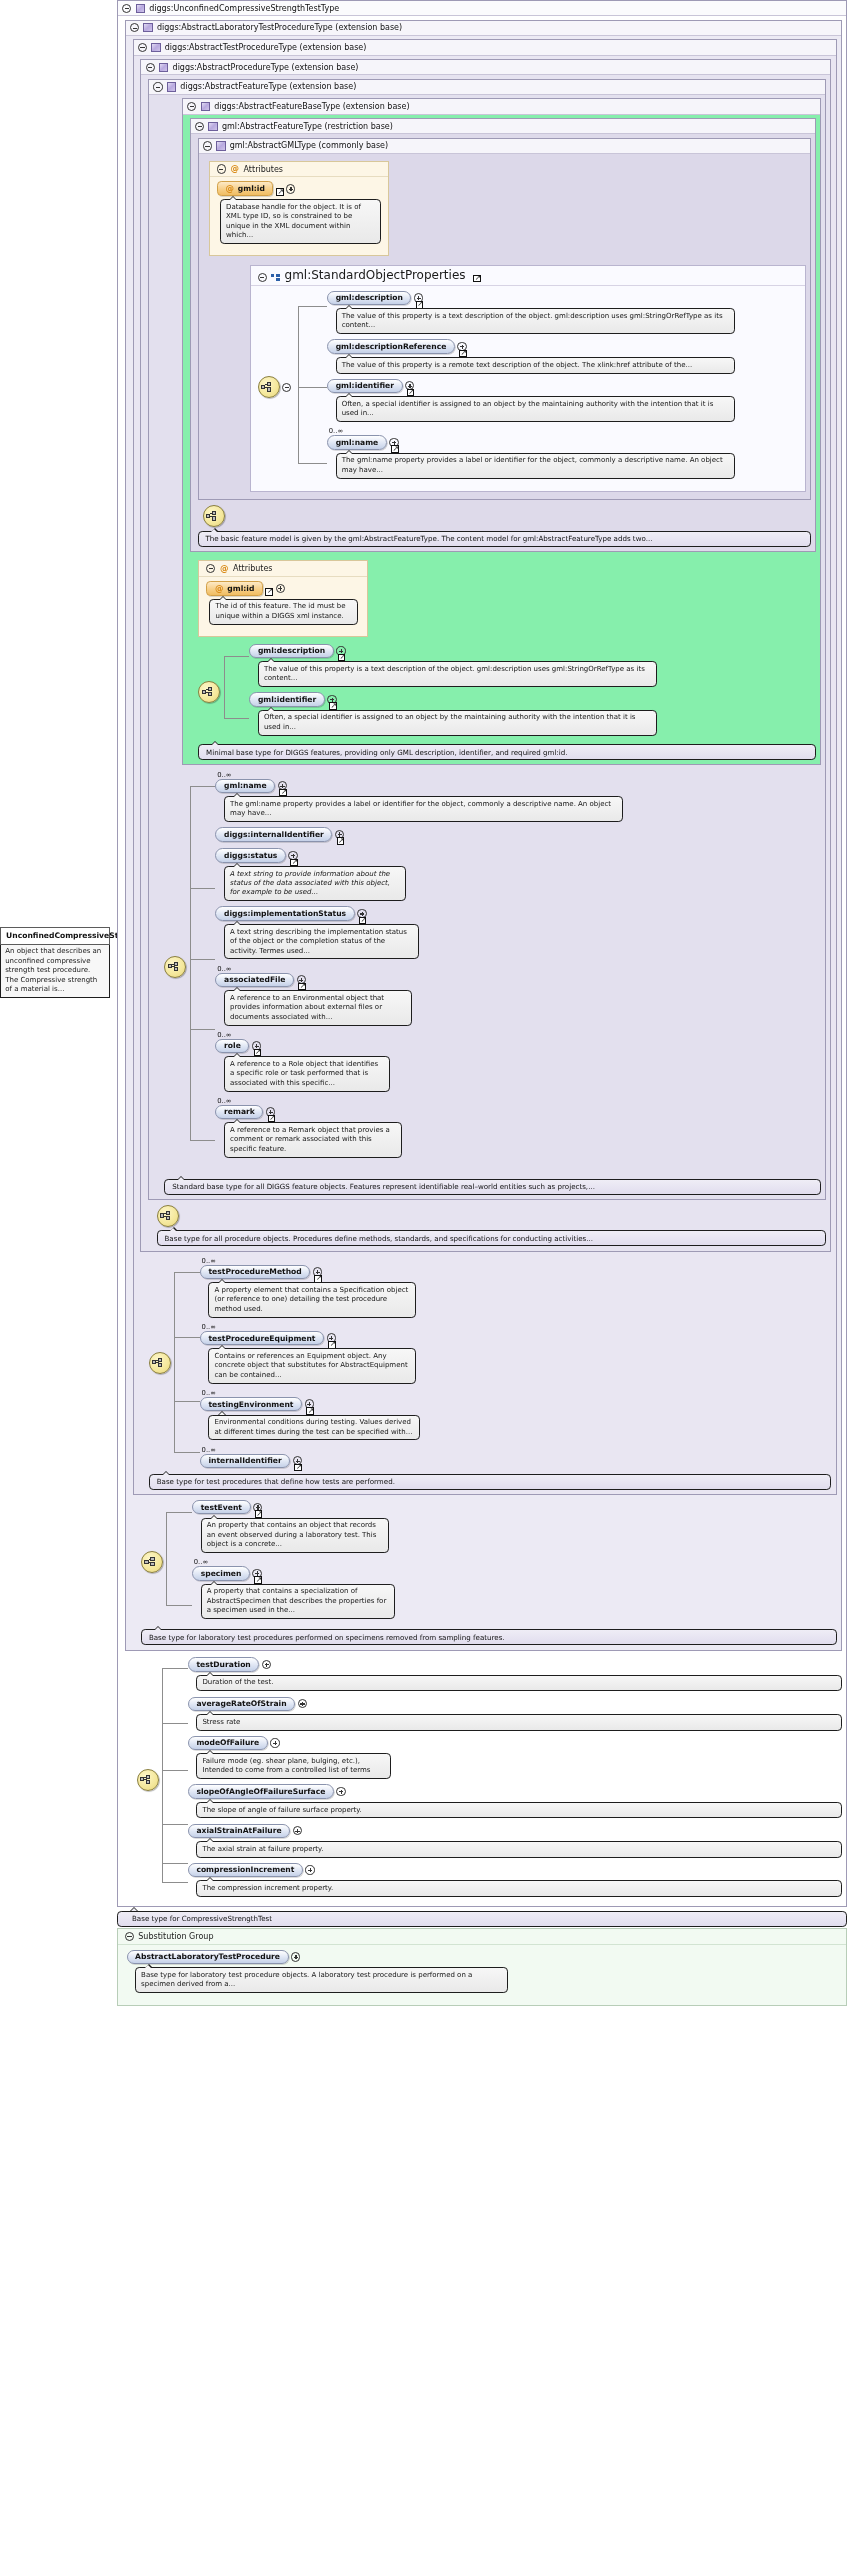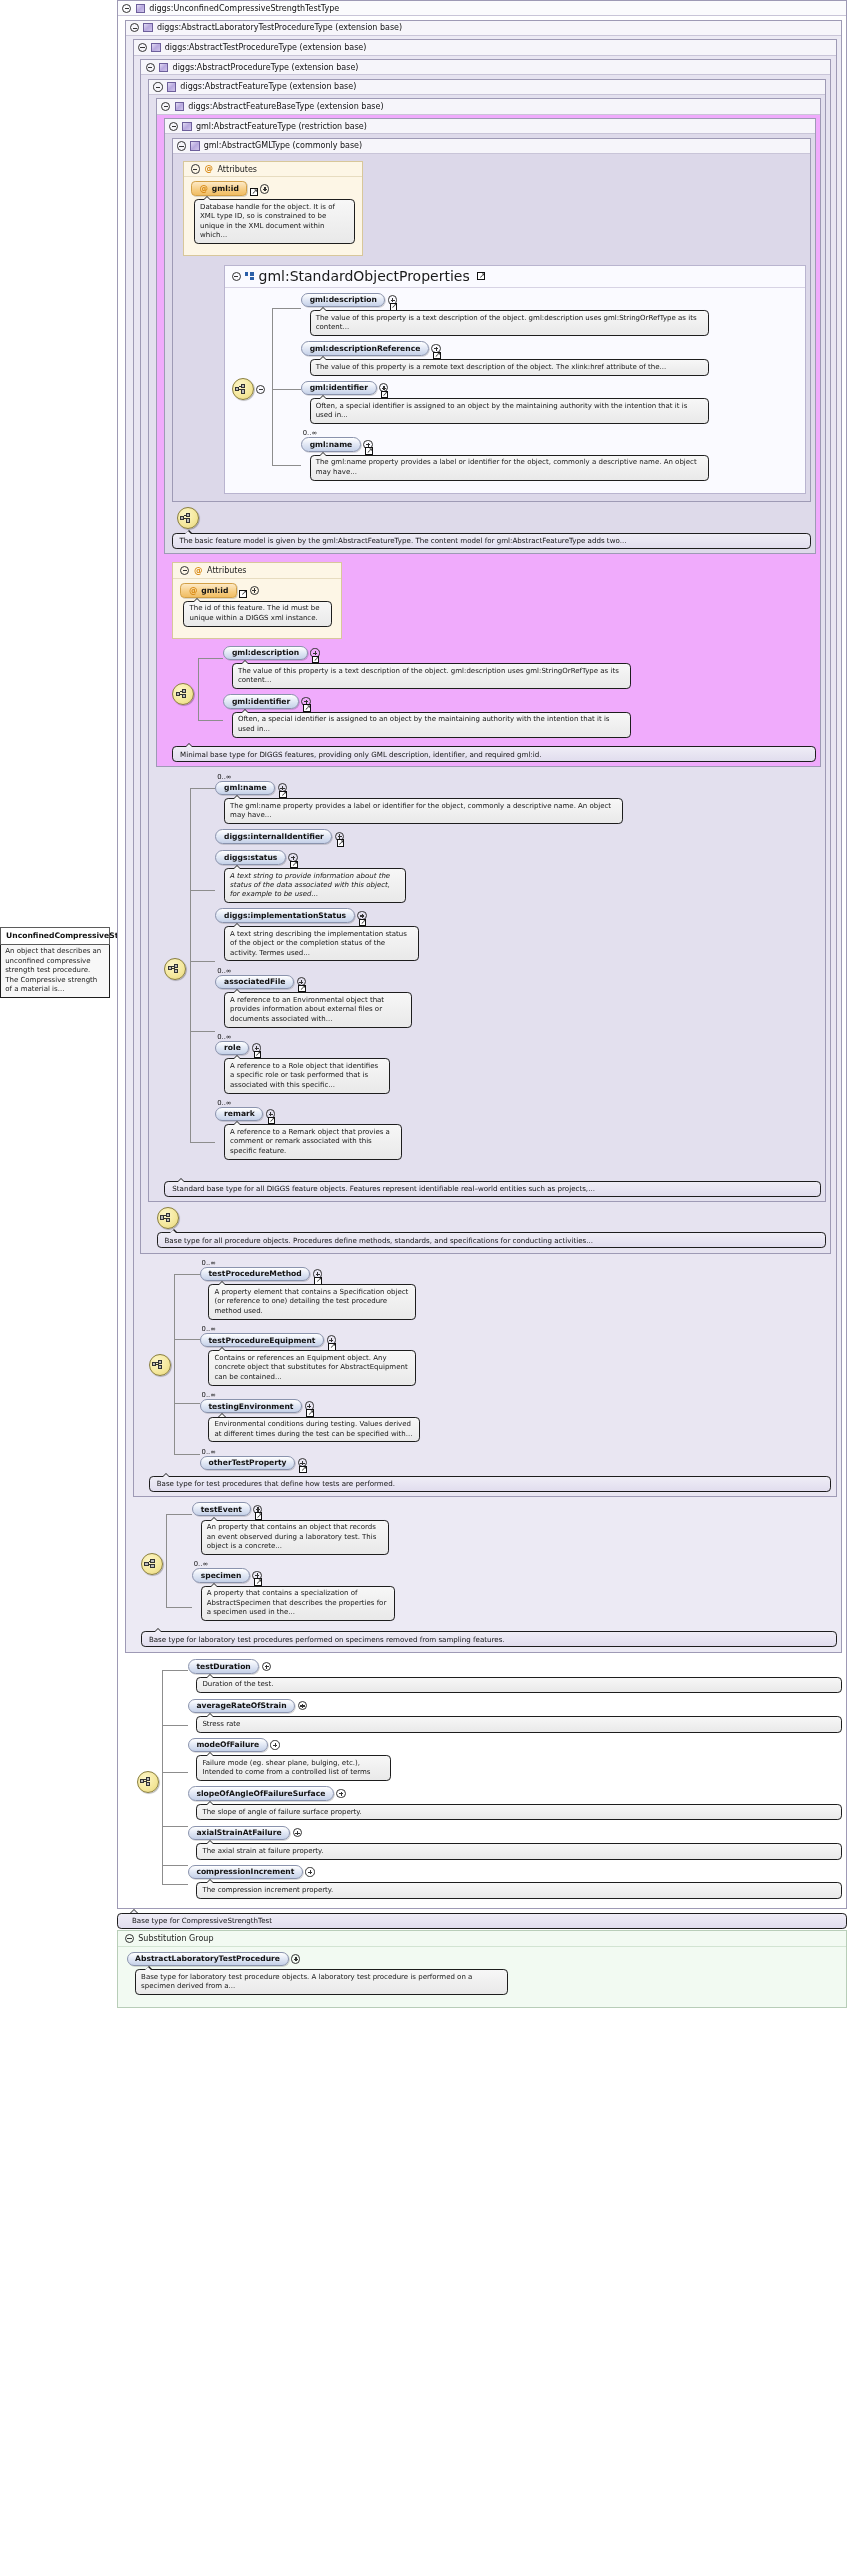--- a/index.html
+++ b/index.html
@@ -30,21 +30,21 @@
     color:#111;
     white-space:nowrap;
   }
   .box > .box-body { padding:3.4px 4.2px 4.2px 6.8px; }
 
   .lvl1 { background:#ffffff; }
   .lvl2 { background:#eceaf4; }
   .lvl3 { background:#e9e6f2; }
   .lvl4 { background:#e6e3f0; }
   .lvl5 { background:#e3e0ee; }
-  .lvl6 { background:#f0abfc; }
+  .lvl6 { background:#86efac;margin-left:26px; }
   .lvl7 { background:#dedaea; }
   .lvl8 { background:#dcd8e9; }
   .lvl2 > .box-head,.lvl3 > .box-head,.lvl4 > .box-head,
   .lvl5 > .box-head,.lvl6 > .box-head,.lvl7 > .box-head,
   .lvl8 > .box-head { background:#f6f5fa; }
 
   
   .expander {
     width:9.3px;height:9.3px;border-radius:50%;
     border:1px solid #333;
@@ -97,22 +97,22 @@
     display:flex;align-items:center;gap:4.2px;padding:2.5px 6.8px;
     background:#fdf6e6;border-bottom:0.8px solid #e7dcc0;font-size:8px;
   }
   .attrs-body{padding:4.2px 6.8px 6px 6.8px;}
 
   .grp-panel{
     border:0.8px solid #b9b4cf;background:#fafaff;
     margin:3.4px 0;
   }
   .grp-head{
-    display:flex;align-items:center;gap:4.2px;padding:2.5px 6.8px;
-    background:#fafaff;border-bottom:0.8px solid #d7d3e4;font-size:14px;
+    display:flex;align-items:flex-end;gap:4.2px;padding:2.5px 6.8px;
+    background:#fafaff;border-bottom:0.8px solid #d7d3e4;font-size:12px;
   }
   .grp-body{padding:5.1px 6.8px 6.8px 6.8px;}
 
   .subst-panel{
     border:0.8px solid #b8cdb8;background:#f2faf2;margin-top:1.7px;
   }
   .subst-head{
     display:flex;align-items:center;gap:4.2px;padding:2.5px 6.8px;
     background:#f2faf2;border-bottom:0.8px solid #d2e4d2;font-size:8px;
   }
@@ -645,21 +645,21 @@
                           <span>testingEnvironment</span>
                         </span>
               <span class="expander plus"></span>
               <span class="jump" style="margin-left:-10.2px;margin-bottom:-3.4px;"></span>
             </div>
             <div class="note" style="max-width:212px;">Environmental conditions during testing. Values derived at different times during the test can be specified with...</div>
 
             <div class="occ">0..∞</div>
             <div class="pill-row">
               <span class="pill">
-                          <span>otherTestProperty</span>
+                          <span>internalIdentifier</span>
                         </span>
               <span class="expander plus"></span>
               <span class="jump" style="margin-left:-10.2px;margin-bottom:-3.4px;"></span>
             </div>
 
           </div>
         </div>
         <div class="ribbon" style="margin-top:5.1px;">Base type for test procedures that define how tests are performed.</div>
       </div>
 

